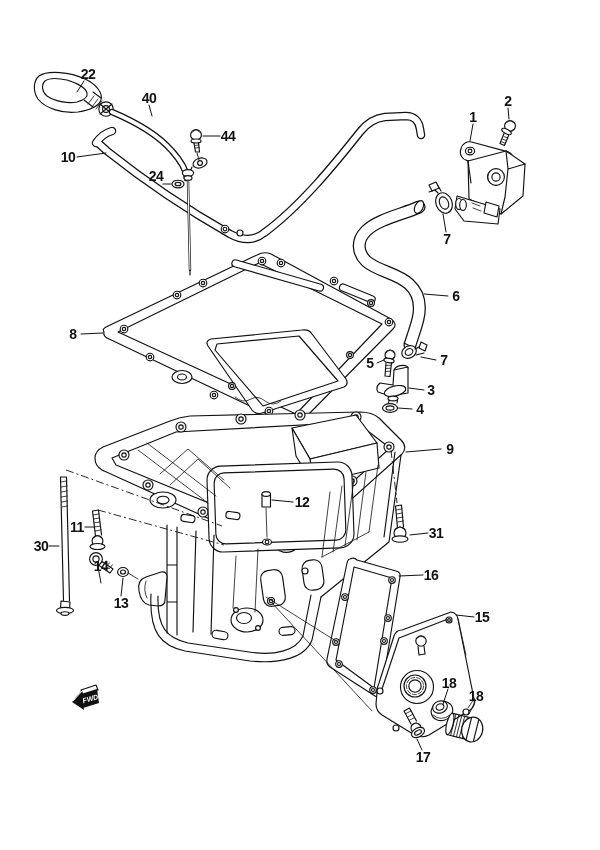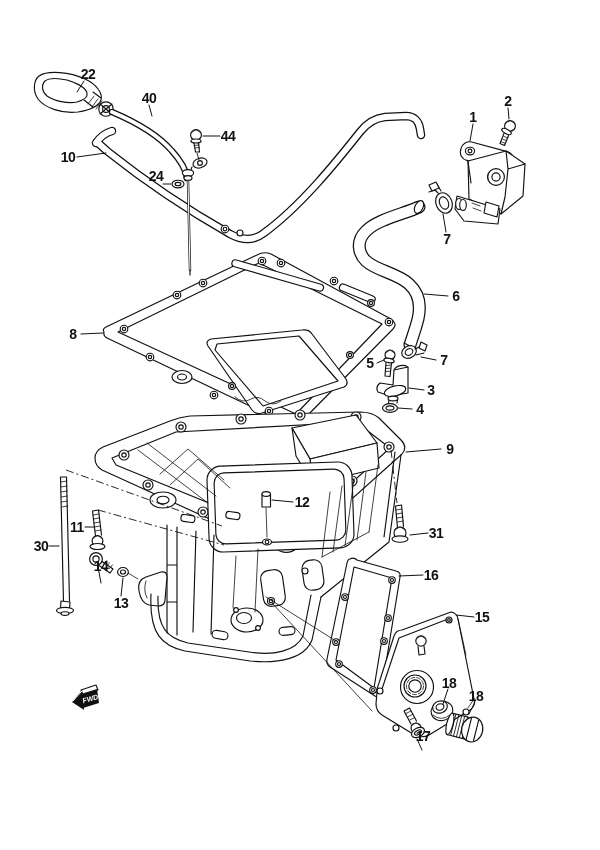--- a/index.html
+++ b/index.html
@@ -411,16 +411,16 @@
   <div class="callout" style="left:302px;top:502px">12</div>
   <div class="callout" style="left:77px;top:527px">11</div>
   <div class="callout" style="left:41px;top:546px">30</div>
   <div class="callout" style="left:436px;top:533px">31</div>
   <div class="callout" style="left:101px;top:566px">14</div>
   <div class="callout" style="left:121px;top:603px">13</div>
   <div class="callout" style="left:431px;top:575px">16</div>
   <div class="callout" style="left:482px;top:617px">15</div>
   <div class="callout" style="left:449px;top:683px">18</div>
   <div class="callout" style="left:476px;top:696px">18</div>
-  <div class="callout" style="left:423px;top:736px">17</div>
+  <div class="callout" style="left:423px;top:757px">17</div>
 </div>
 
 </div>
 
 </body></html>

